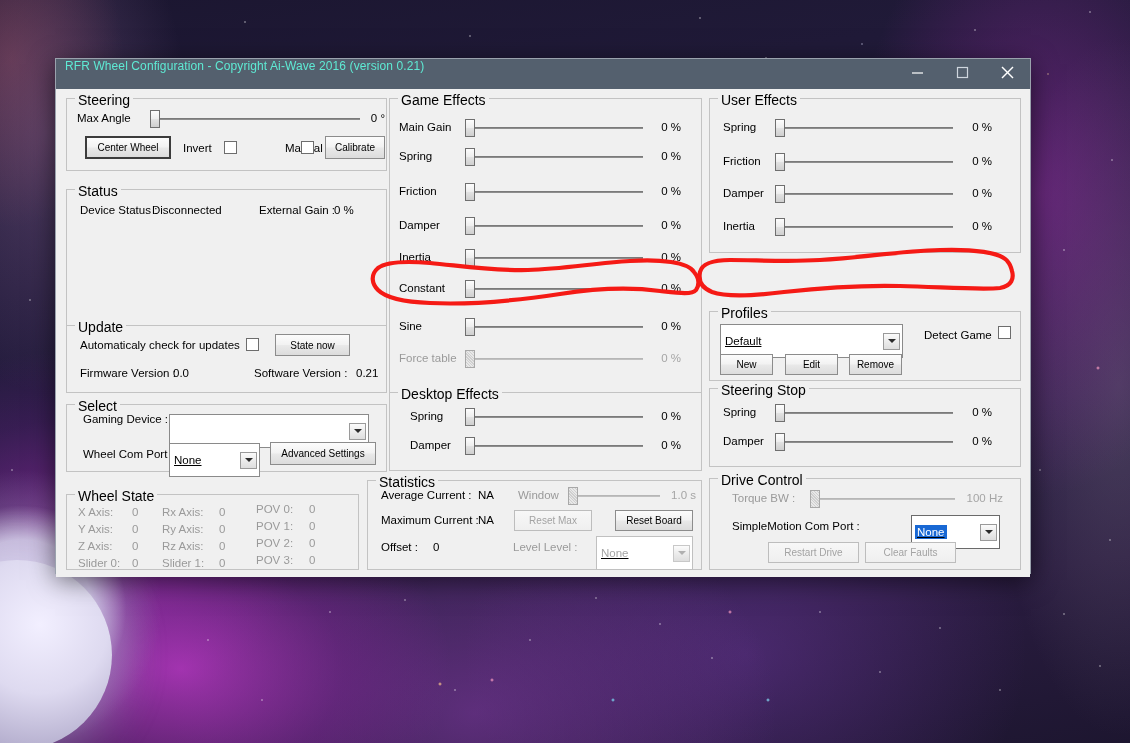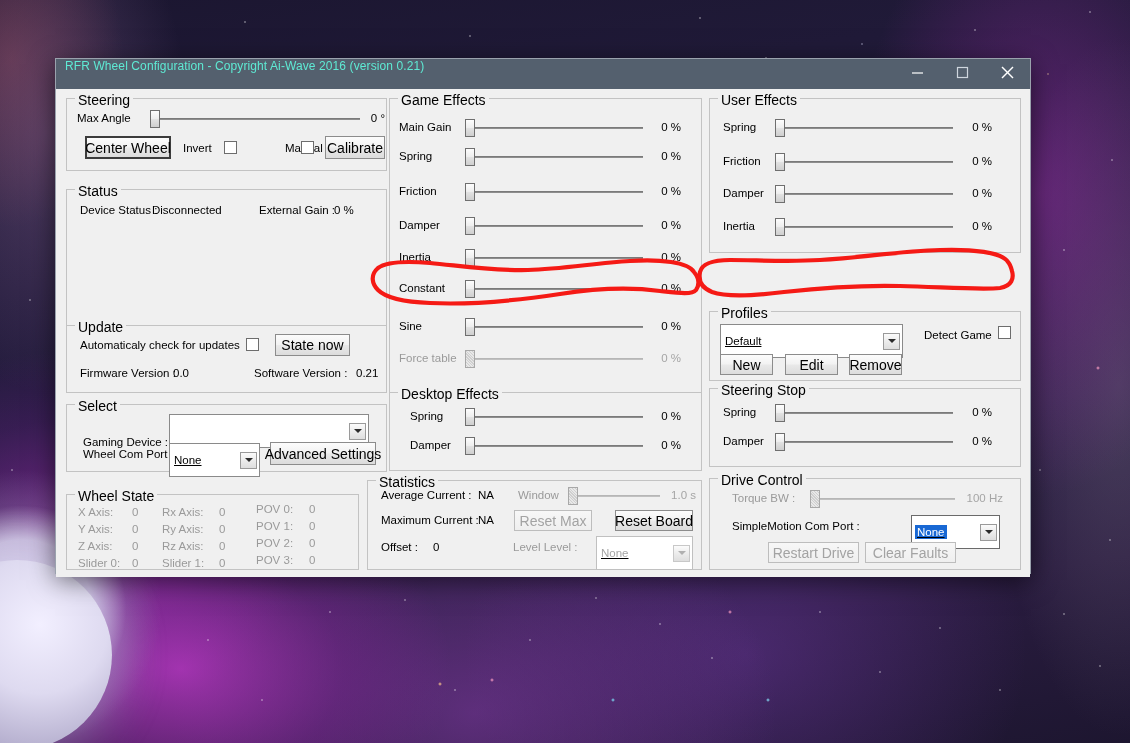--- a/index.html
+++ b/index.html
@@ -150,21 +150,21 @@
     border-color: #a8a8a8;
   }
   .val { position: absolute; font-size: 11.5px; color: #000; text-align: right; white-space: nowrap; }
   .val.dim { color: #a5a5a5; }
 
   
   .btn {
     position: absolute;
     background: linear-gradient(180deg,#fcfcfc 0%,#f2f2f2 48%,#e9e9e9 52%,#dcdcdc 100%);
     border: 1px solid #8c8c8c;
-    font-size: 14px; color: #000;
+    font-size: 10px; color: #000;
     display: flex; align-items: center; justify-content: center;
     cursor: default;
     white-space: nowrap;
   }
   .btn.focus { border: 2px solid #3c3c3c; }
   .btn.dim {
     color: #a3a3a3;
     border-color: #bdbdbd;
     background: linear-gradient(180deg,#f7f7f7 0%,#efefef 100%);
   }
@@ -274,21 +274,21 @@
         <span>State now</span>
       </div>
       <div class="lbl" style="left:13px; top:41px;">Firmware Version :</div>
       <div class="lbl" style="left:106px; top:41px;">0.0</div>
       <div class="lbl" style="left:187px; top:41px;">Software Version :</div>
       <div class="lbl" style="left:289px; top:41px;">0.21</div>
     </div>
 
     <div class="grp" style="left:10px; top:315px; width:321px; height:68px;">
       <div class="grp-title">Select</div>
-      <div class="lbl" style="left:16px; top:31px;">Gaming Device :</div>
+      <div class="lbl" style="left:16px; top:8px;">Gaming Device :</div>
       <div class="combo" style="left:102px; top:9px; width:200px;">
         <div class="ctext"></div>
         <div class="arrow">
             <div class="tri"></div>
           </div>
       </div>
       <div class="lbl" style="left:16px; top:43px;">Wheel Com Port :</div>
       <div class="combo" style="left:102px; top:38px; width:91px;">
         <div class="ctext">None</div>
         <div class="arrow">

